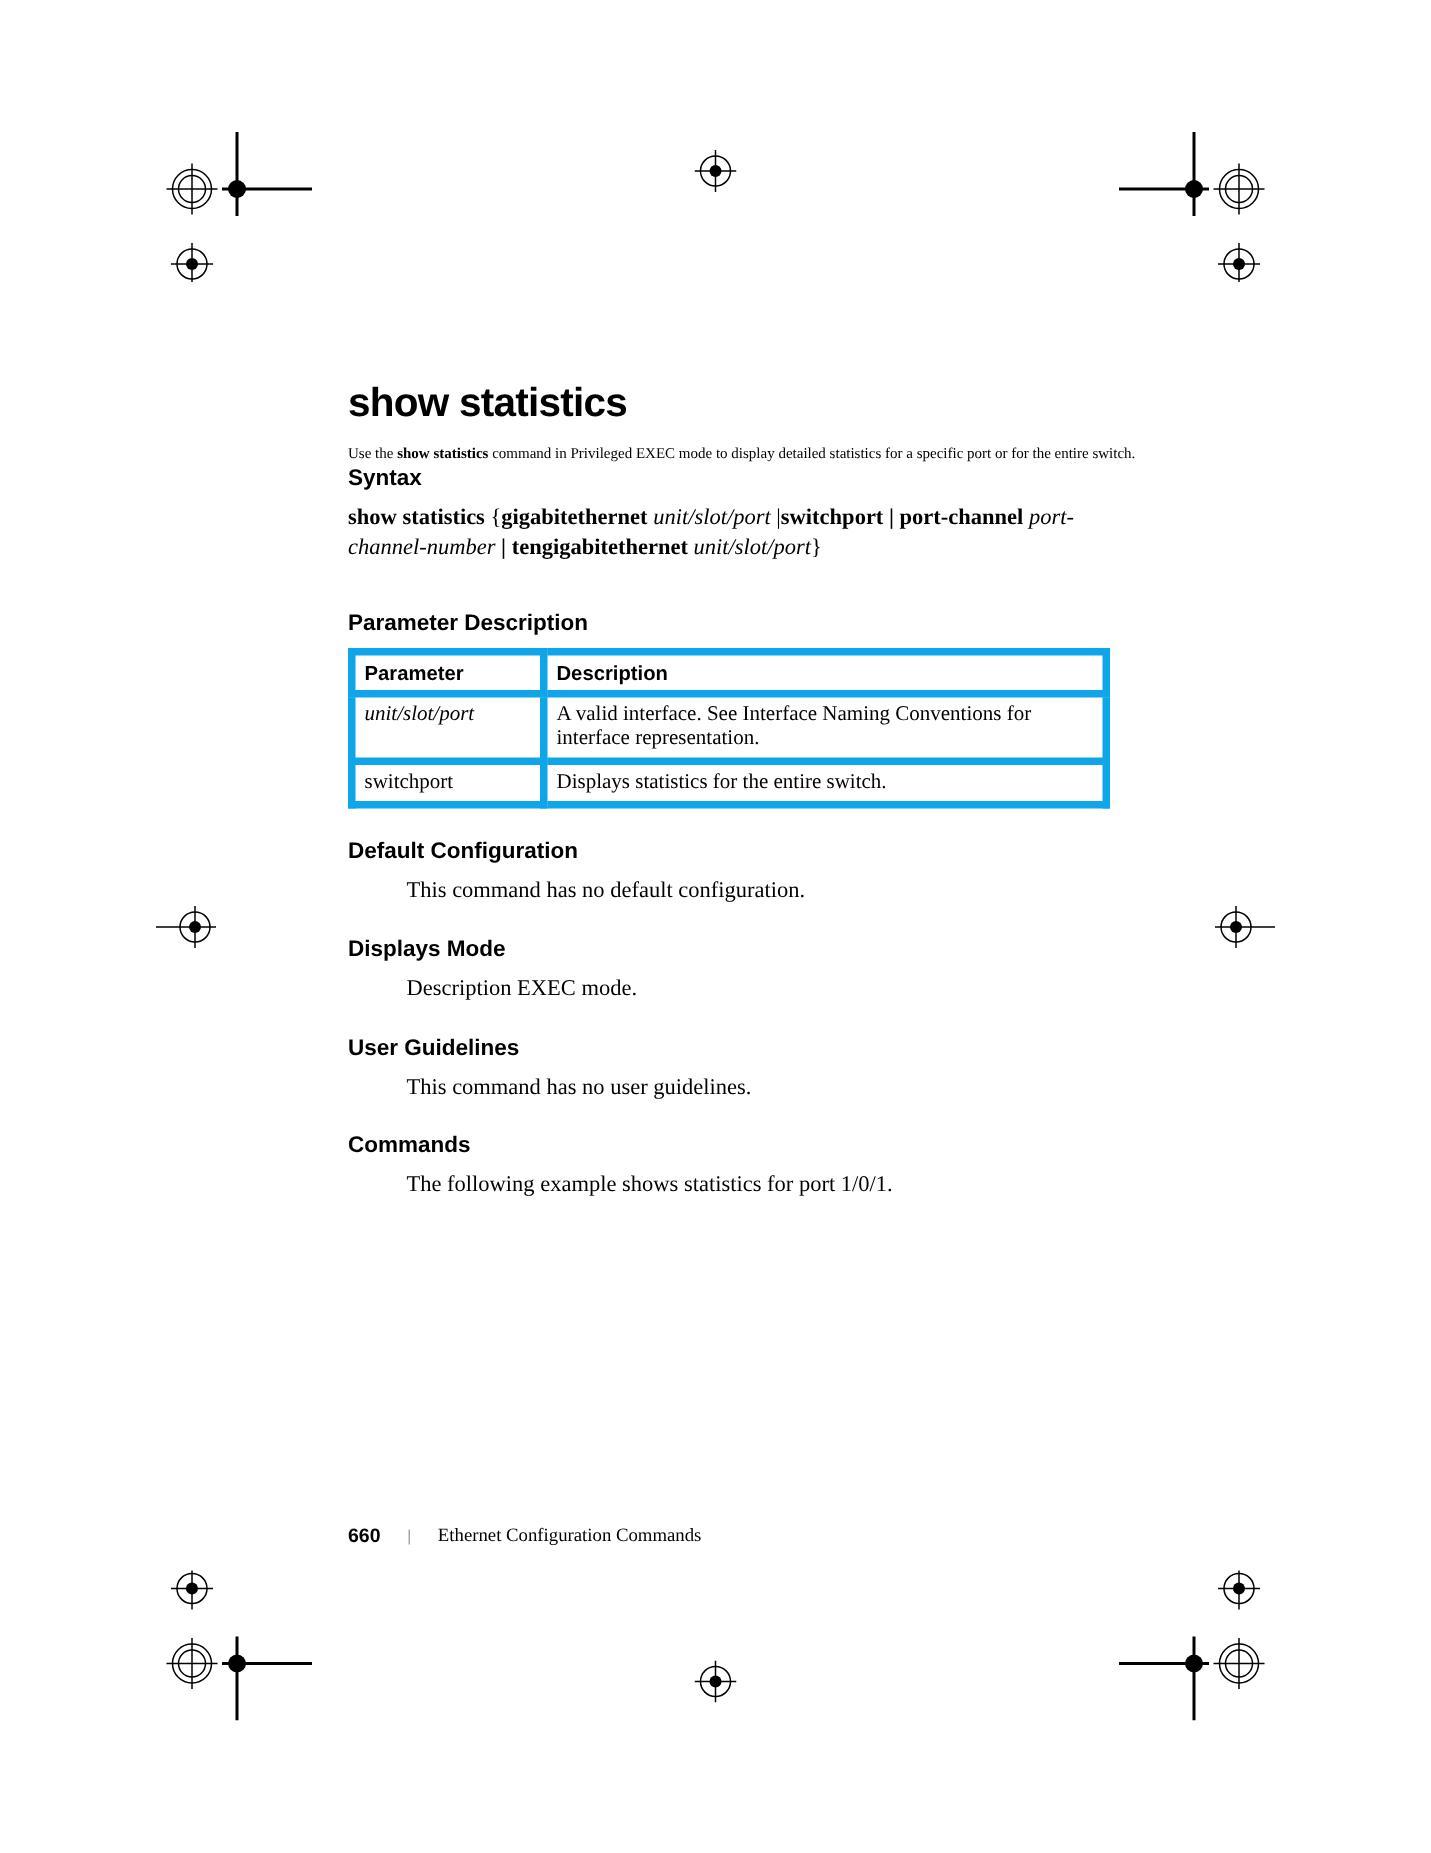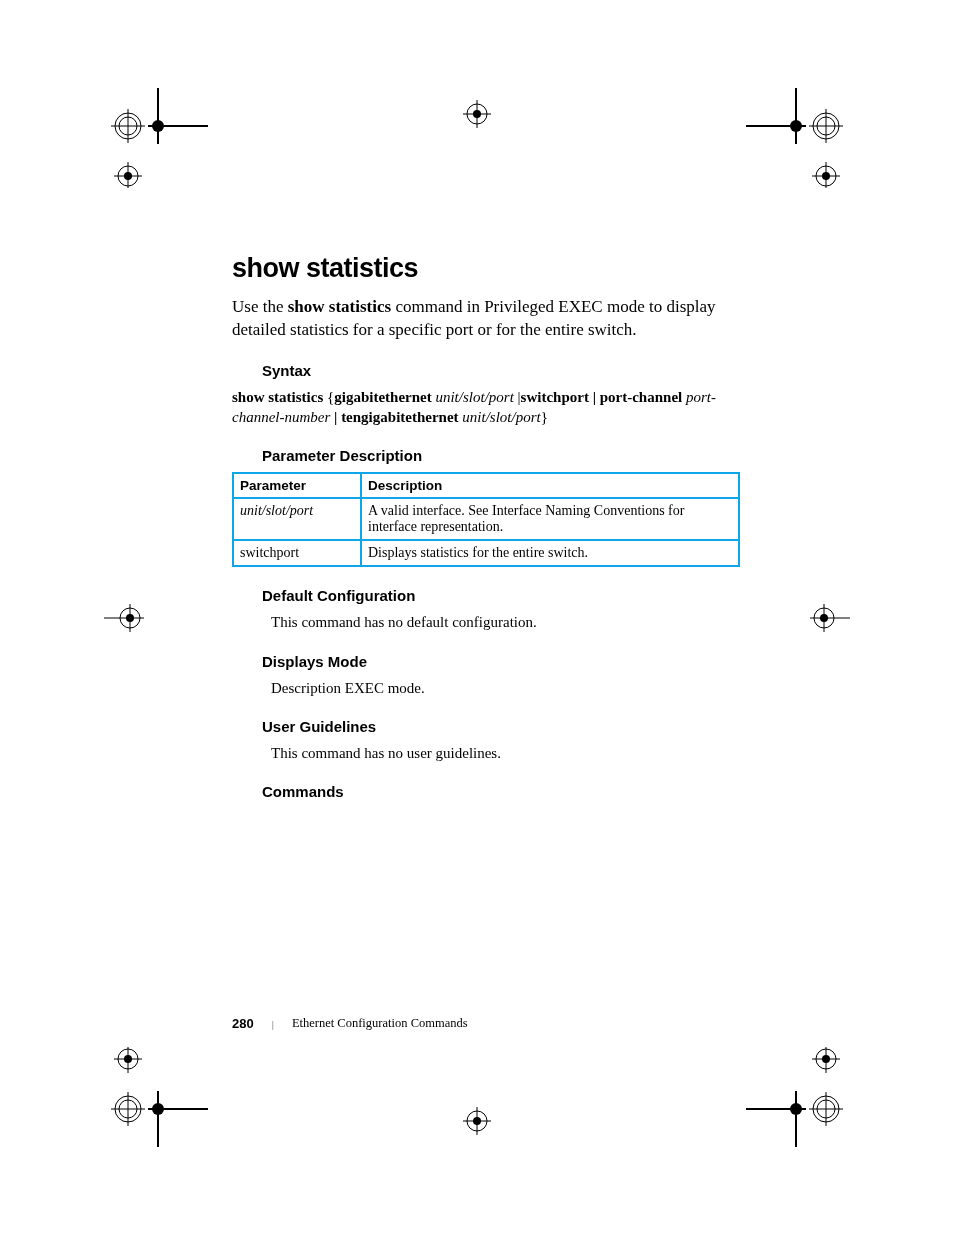--- a/index.html
+++ b/index.html
@@ -32,45 +32,43 @@
       width: 525px;
     }
     h1 {
       font-family: Arial, Helvetica, sans-serif;
       font-weight: bold;
       font-size: 27px;
       letter-spacing: -0.5px;
       margin-bottom: 12px;
     }
     .intro {
-      font-size: 17px;
+      font-size: 10px;
       line-height: 1.35;
-      margin-bottom: 20px;
     }
     h2 {
       font-family: Arial, Helvetica, sans-serif;
       font-weight: bold;
       font-size: 15px;
       margin-bottom: 8px;
-      margin-left: 30px;
     }
     .syntax-block {
       font-size: 15px;
       line-height: 1.35;
-      margin-bottom: 20px;
+      margin-bottom: 32px;
     }
     .bold { font-weight: bold; }
     .italic { font-style: italic; }
     table {
       border-collapse: collapse;
       width: 508px;
       margin-bottom: 20px;
     }
     th, td {
-      border: 2px solid #0ea5e9;
+      border: 5px solid #0ea5e9;
       text-align: left;
       vertical-align: top;
       padding: 4px 6px;
       font-size: 14px;
     }
     th {
       font-family: Arial, Helvetica, sans-serif;
       font-weight: bold;
       font-size: 13.5px;
     }
@@ -239,19 +237,20 @@
   <h2>Default Configuration</h2>
   <p class="body-p">This command has no default configuration.</p>
 
   <h2>Displays Mode</h2>
   <p class="body-p">Description EXEC mode.</p>
 
   <h2>User Guidelines</h2>
   <p class="body-p">This command has no user guidelines.</p>
 
   <h2>Commands</h2>
+  <p class="body-p">The following example shows statistics for port 1/0/1.</p>
 </div>
 
 <div class="footer">
-  <span class="page-num">280</span>
+  <span class="page-num">660</span>
   <span class="footer-sep">|</span>
   <span class="footer-title">Ethernet Configuration Commands</span>
 </div>
 
 </body></html>

